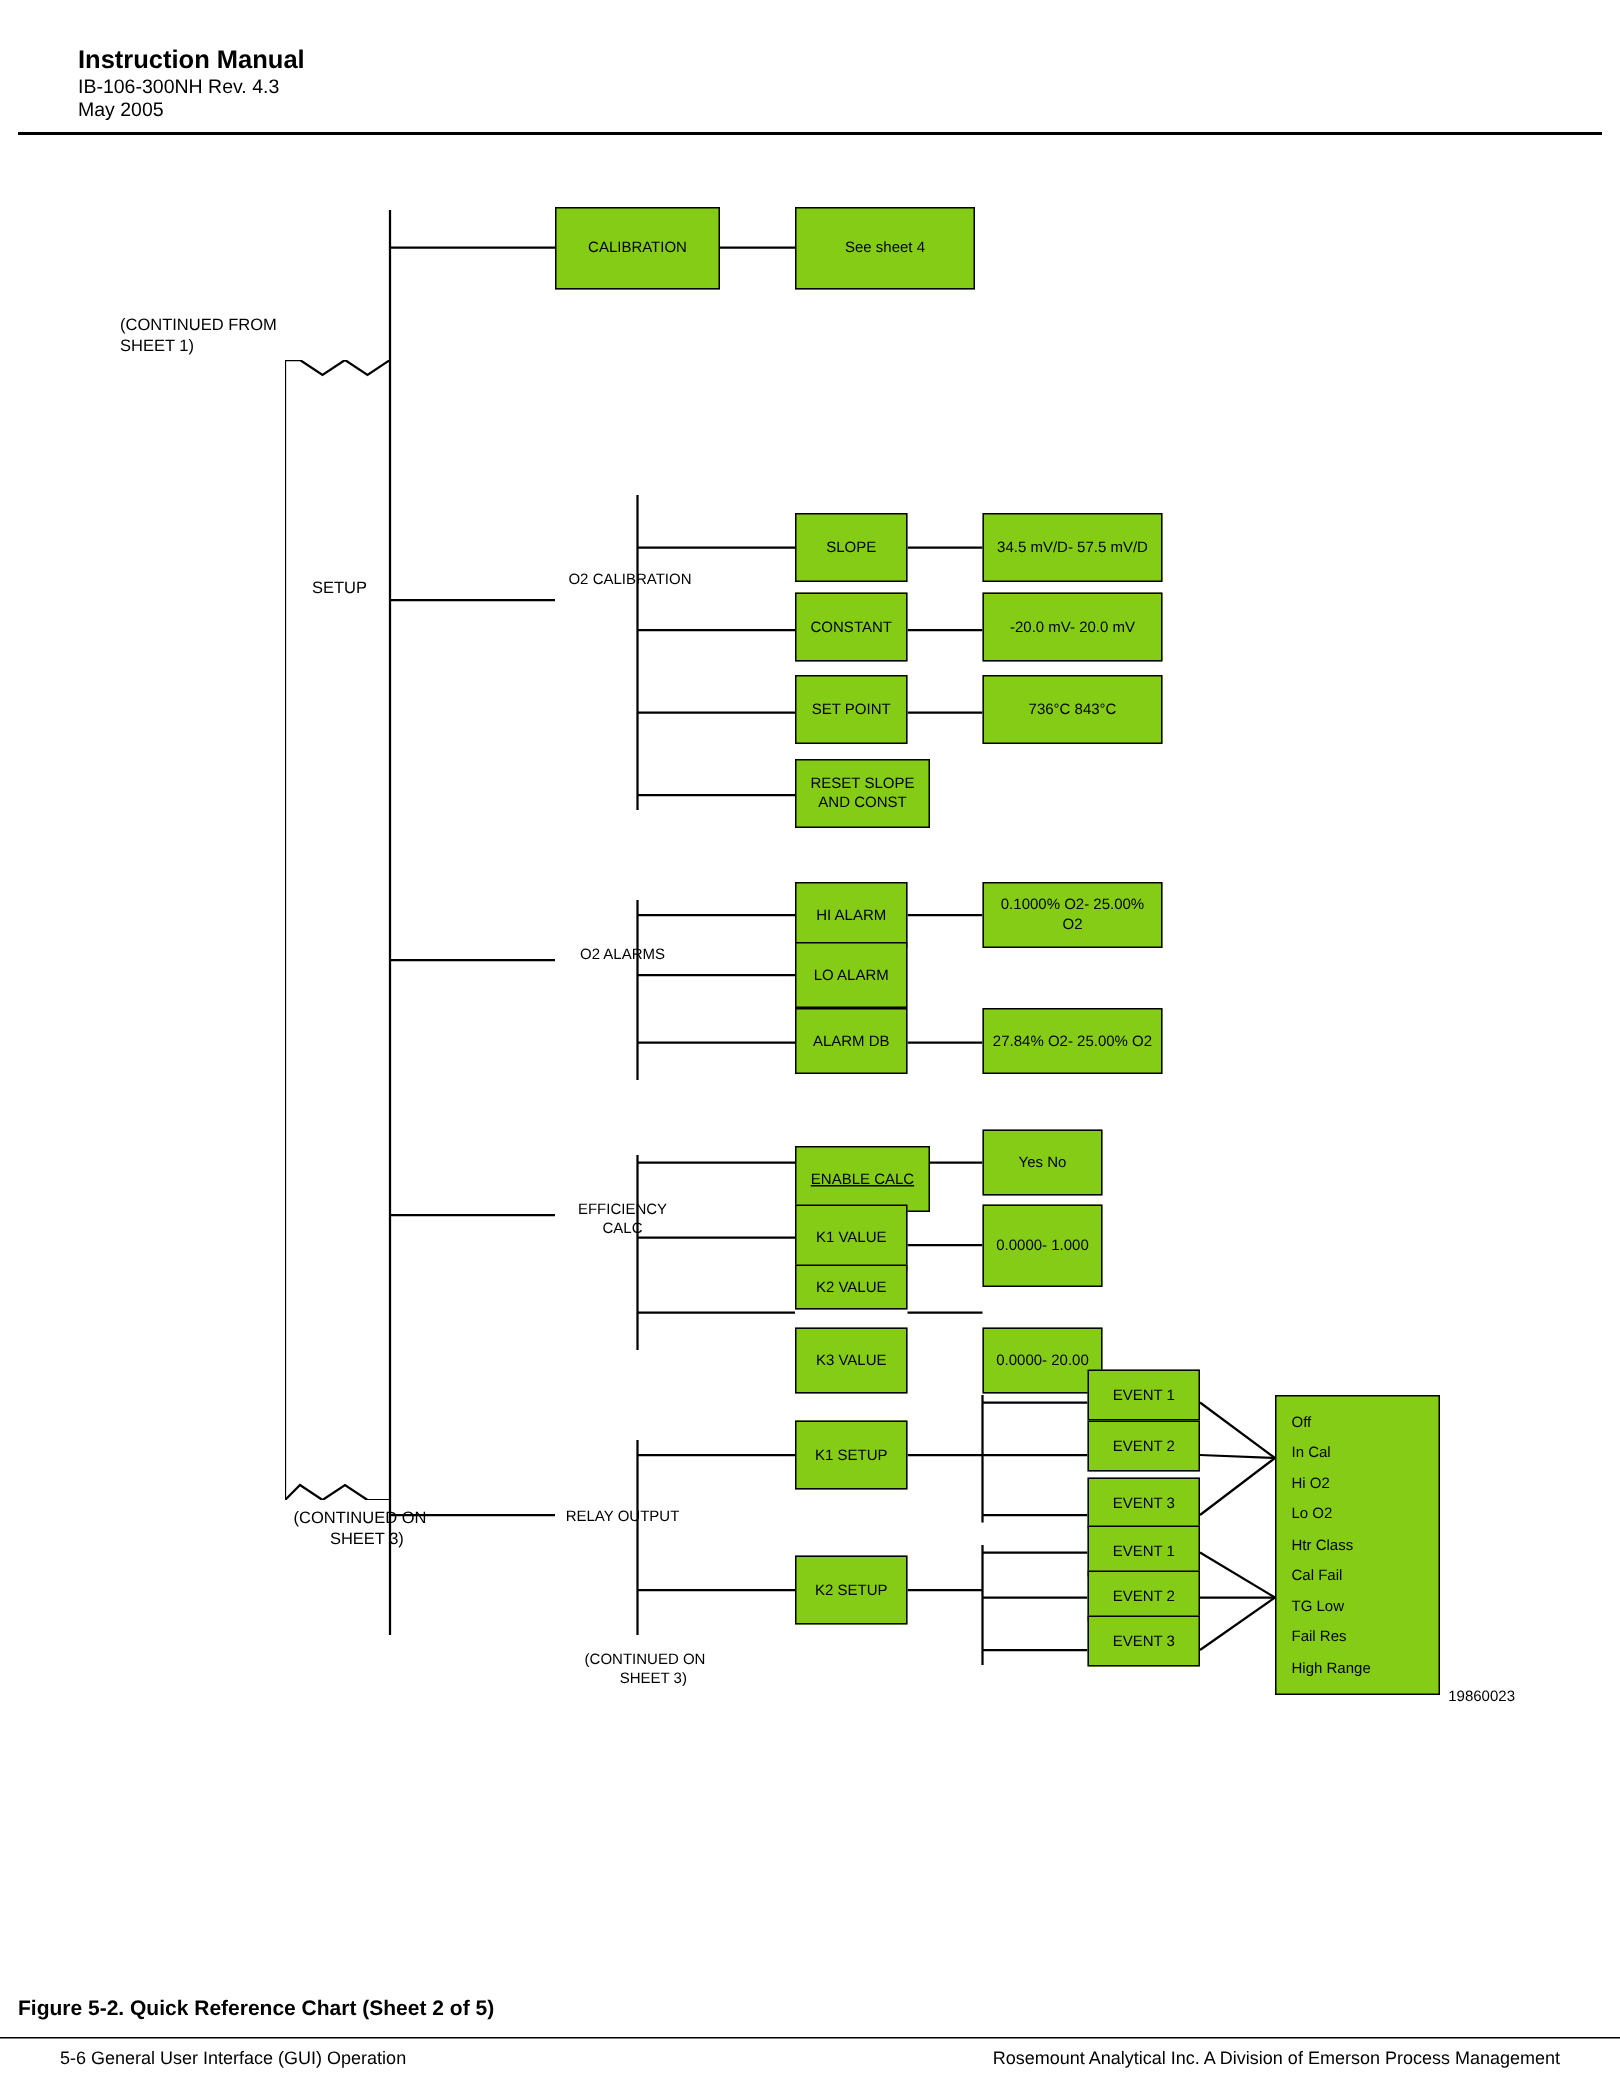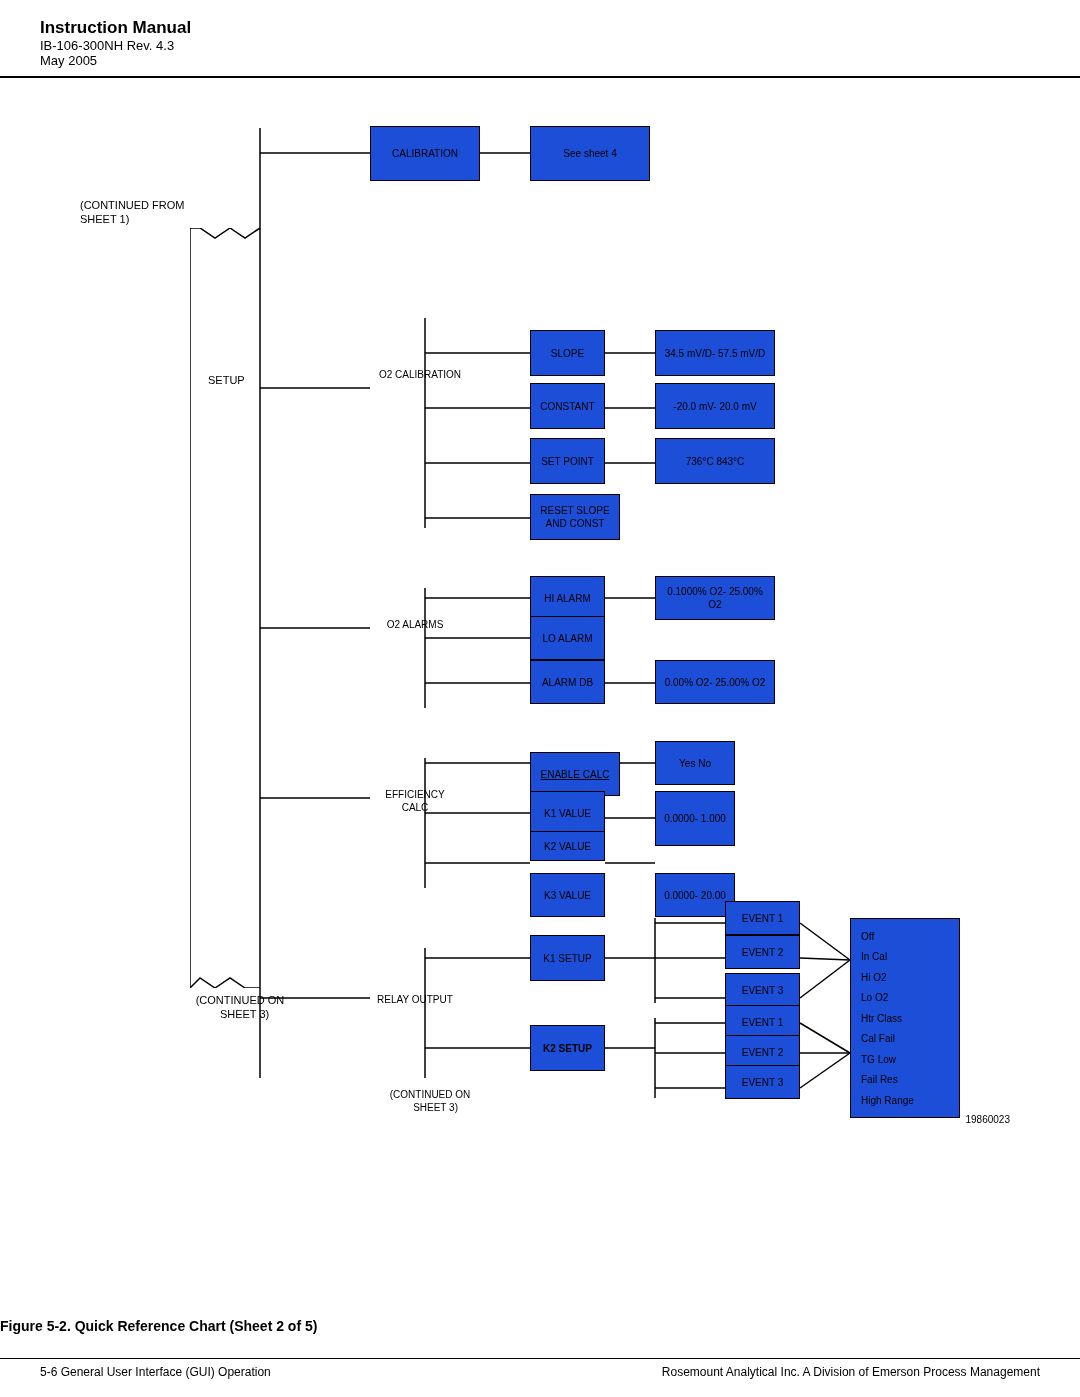--- a/index.html
+++ b/index.html
@@ -9,21 +9,21 @@
       width: 1080px;
       min-height: 1397px;
       position: relative;
     }
 
     .page {
       width: 1080px;
       min-height: 1397px;
       background: #fff;
       position: relative;
-      padding: 0;
+      padding: 12px;
     }
 
     
     .header {
       padding: 18px 40px 0 40px;
       border-bottom: 2px solid #000;
       display: flex;
       justify-content: space-between;
       align-items: flex-end;
       padding-bottom: 8px;
@@ -61,21 +61,21 @@
       position: relative;
       margin: 20px auto;
       width: 960px;
       height: 1200px;
     }
 
     
     .box {
       position: absolute;
       border: 1px solid #000;
-      background: #1d4ed8;
+      background: #84cc16;
       display: flex;
       align-items: center;
       justify-content: center;
       text-align: center;
       font-size: 11px;
       line-height: 1.3;
       padding: 3px 5px;
     }
 
     
@@ -253,21 +253,21 @@
 
     <div class="box" style="left:470px; top:478px; width:75px; height:44px; font-size:10px;">HI  ALARM</div>
 
     <div class="box" style="left:470px; top:518px; width:75px; height:44px; font-size:10px;">LO ALARM</div>
 
     <div class="box" style="left:470px; top:562px; width:75px; height:44px; font-size:10px;">ALARM DB</div>
 
     <div class="box" style="left:595px; top:478px; width:120px; height:44px; font-size:10px;">0.1000% O2-
 25.00% O2</div>
 
-    <div class="box" style="left:595px; top:562px; width:120px; height:44px; font-size:10px;">0.00% O2-
+    <div class="box" style="left:595px; top:562px; width:120px; height:44px; font-size:10px;">27.84% O2-
 25.00% O2</div>
 
     <div class="label" style="left:310px; top:690px; font-size:10px; width:90px; text-align:center;">EFFICIENCY<br>CALC</div>
 
     <div class="box" style="left:470px; top:654px; width:90px; height:44px; font-size:10px;text-decoration:underline;">ENABLE  CALC</div>
 
     <div class="box" style="left:470px; top:693px; width:75px; height:44px; font-size:10px;">K1  VALUE</div>
 
     <div class="box" style="left:470px; top:733px; width:75px; height:30px; font-size:10px;">K2  VALUE</div>
 
@@ -279,21 +279,21 @@
     <div class="box" style="left:595px; top:693px; width:80px; height:55px; font-size:10px;">0.0000-
 1.000</div>
 
     <div class="box" style="left:595px; top:775px; width:80px; height:44px; font-size:10px;">0.0000-
 20.00</div>
 
     <div class="label" style="left:310px; top:895px; font-size:10px; width:90px; text-align:center;">RELAY  OUTPUT</div>
 
     <div class="box" style="left:470px; top:837px; width:75px; height:46px; font-size:10px;">K1  SETUP</div>
 
-    <div class="box" style="left:470px; top:927px; width:75px; height:46px; font-size:10px;font-weight:bold;">K2  SETUP</div>
+    <div class="box" style="left:470px; top:927px; width:75px; height:46px; font-size:10px;">K2  SETUP</div>
 
     <div class="box" style="left:665px; top:803px; width:75px; height:34px; font-size:10px;">EVENT 1</div>
     <div class="box" style="left:665px; top:837px; width:75px; height:34px; font-size:10px;">EVENT 2</div>
     <div class="box" style="left:665px; top:875px; width:75px; height:34px; font-size:10px;">EVENT 3</div>
 
     <div class="box" style="left:665px; top:907px; width:75px; height:34px; font-size:10px;">EVENT 1</div>
     <div class="box" style="left:665px; top:937px; width:75px; height:34px; font-size:10px;">EVENT 2</div>
     <div class="box" style="left:665px; top:967px; width:75px; height:34px; font-size:10px;">EVENT 3</div>
 
     <div class="box" style="left:790px; top:820px; width:110px; height:200px; font-size:10px; flex-direction:column; justify-content:space-evenly; align-items:flex-start; padding-left:10px;">

